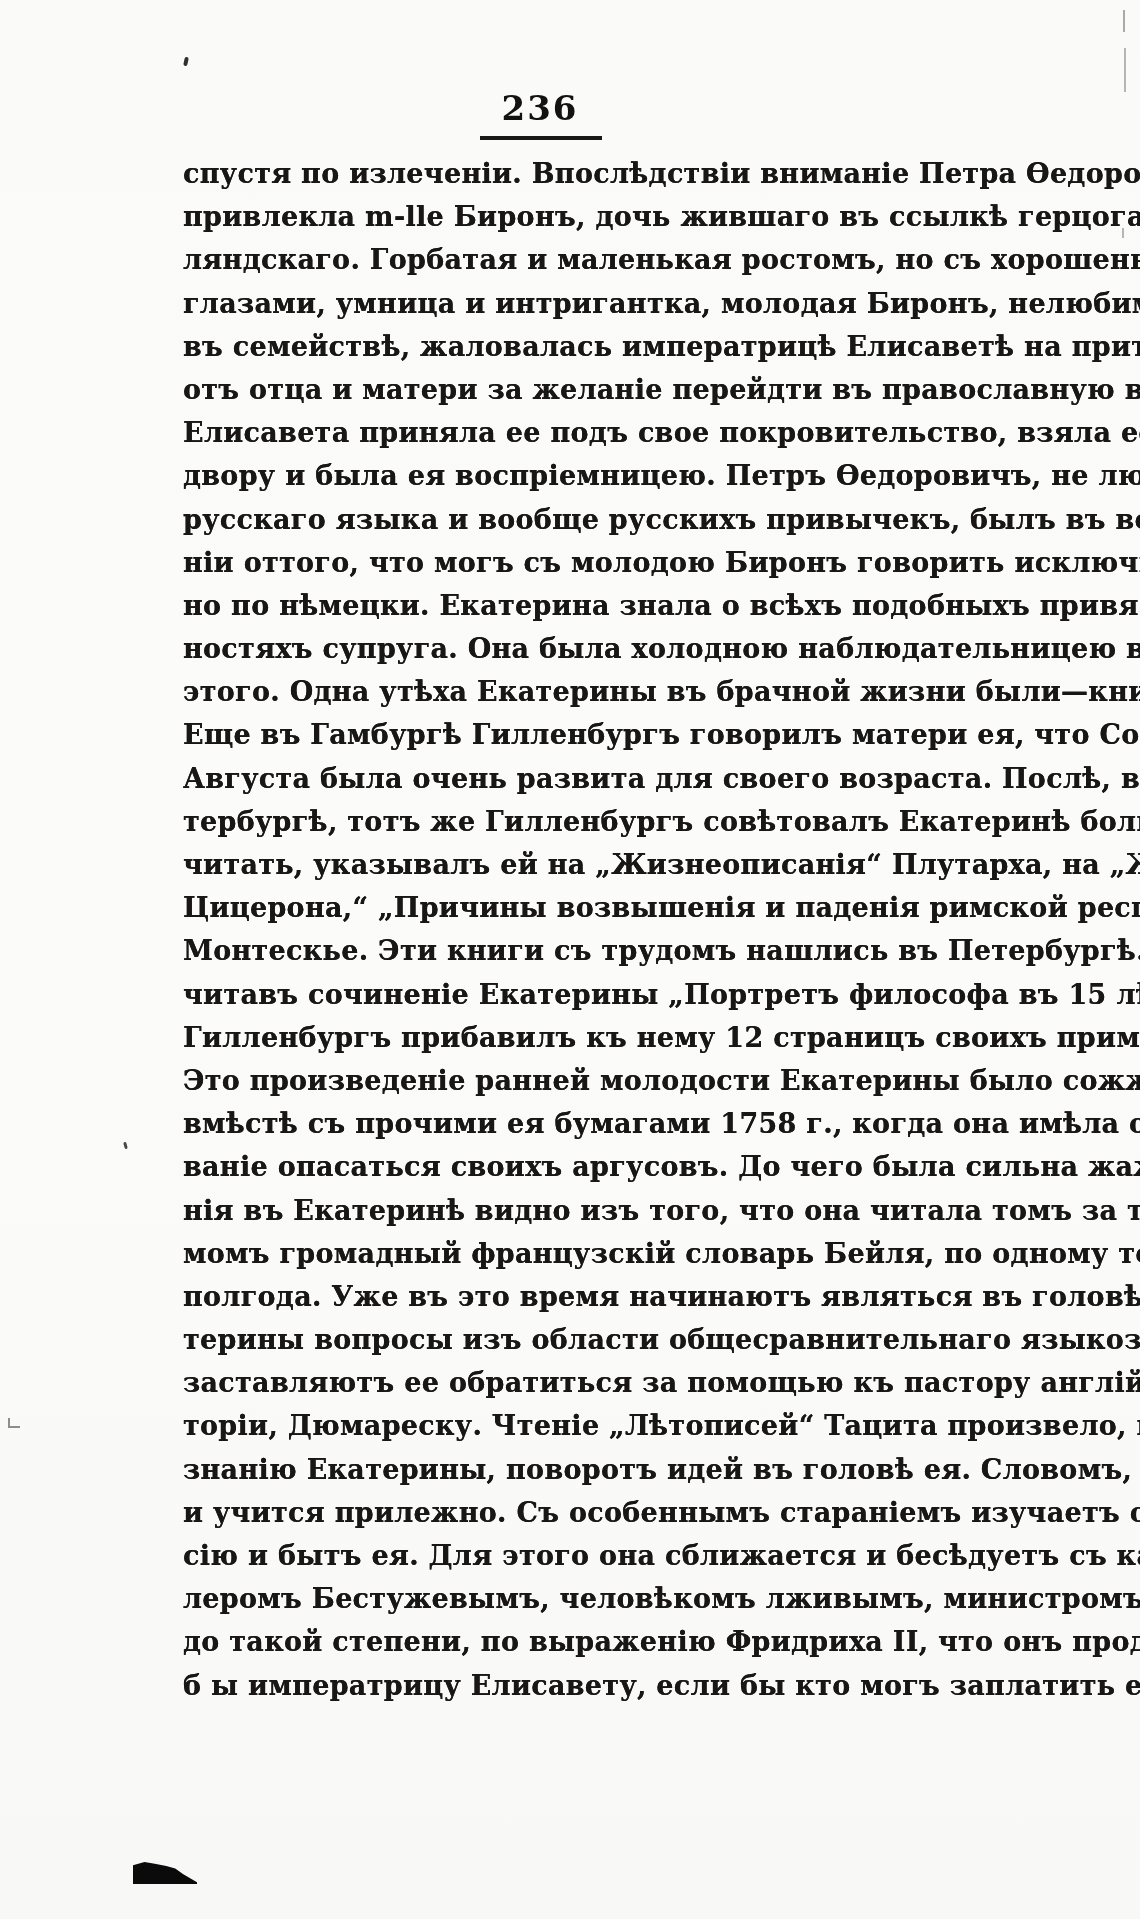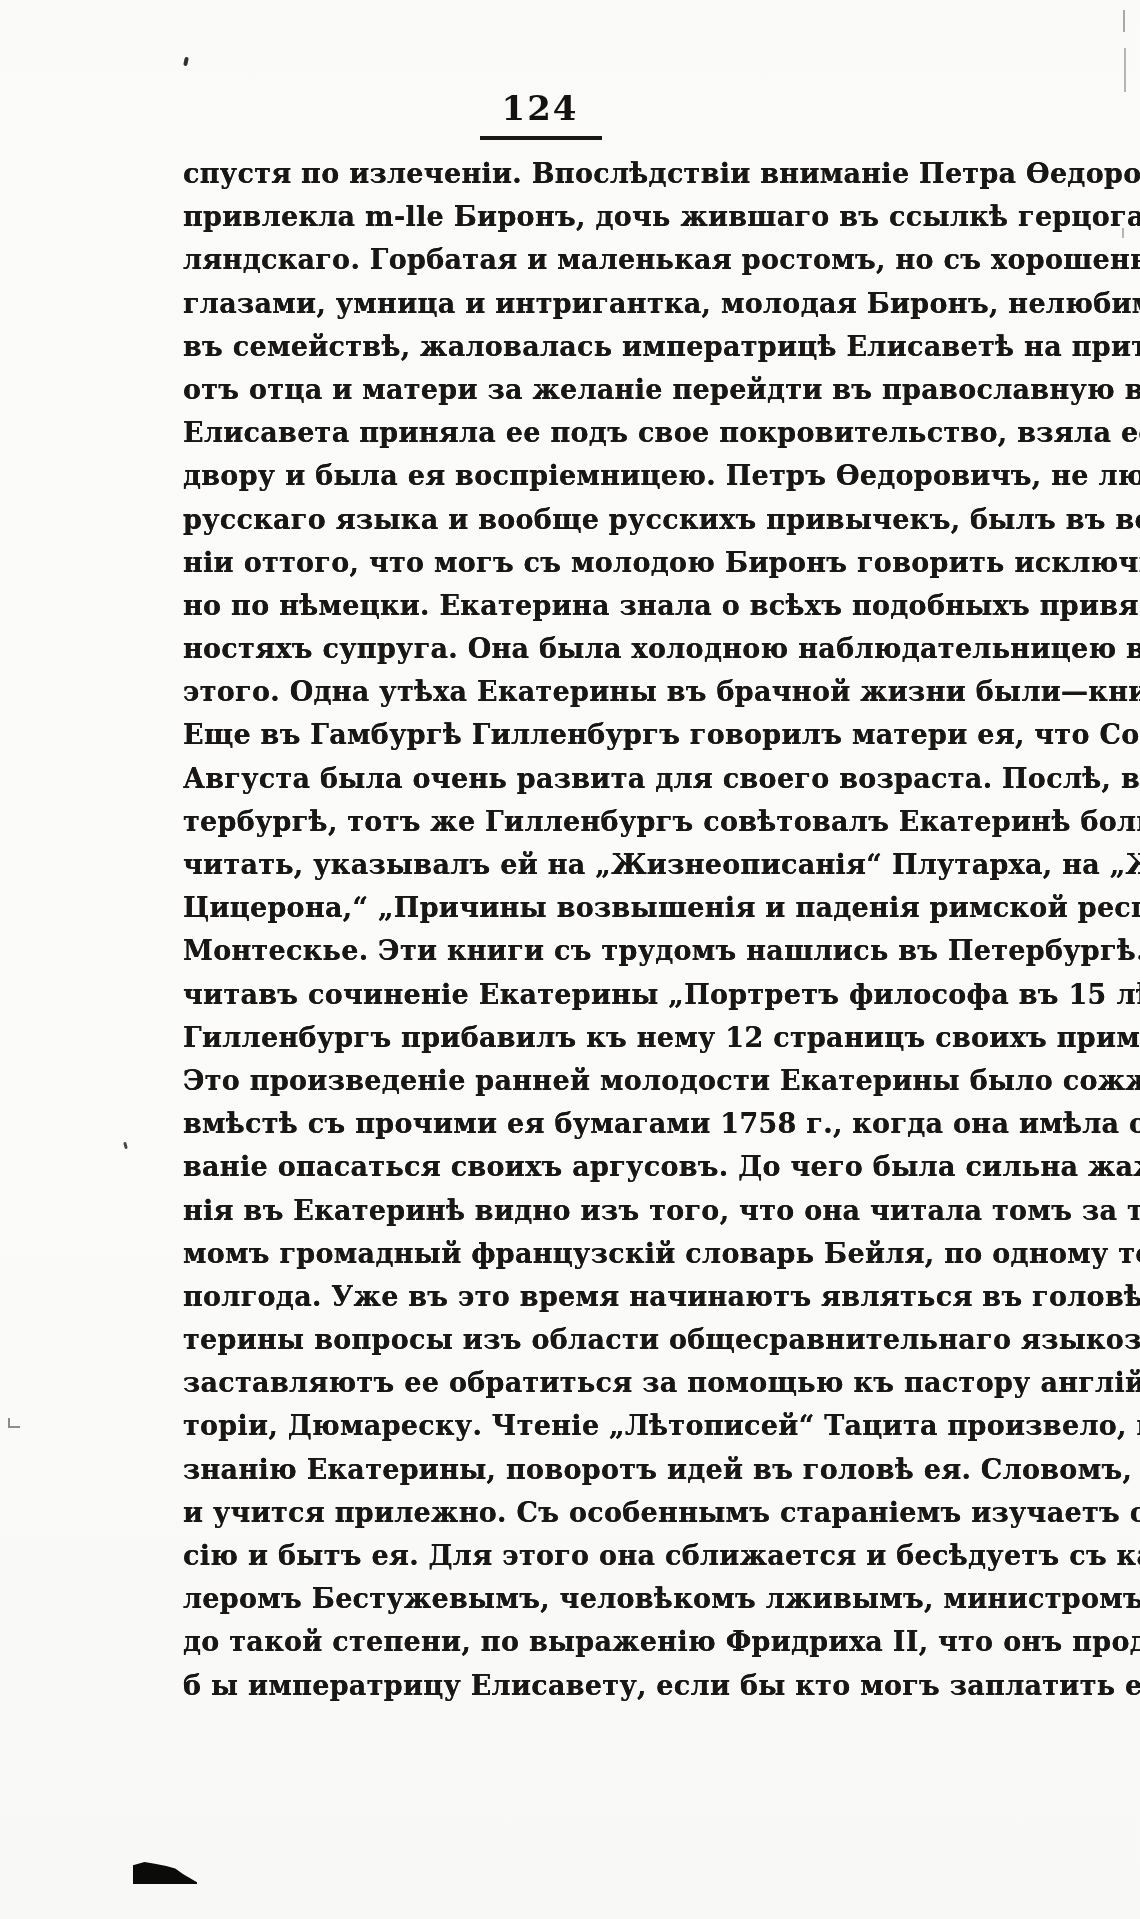--- a/index.html
+++ b/index.html
@@ -85,21 +85,21 @@
     position: absolute; left: 124px; top: 1142px;
     width: 3px; height: 7px; background: #4a4845;
     border-radius: 2px; transform: rotate(-15deg);
   }
 </style>
 </head>
 <body>
 
 <div class="page">
 
-  <div class="page-number">124</div>
+  <div class="page-number">236</div>
 
   <div class="page-rule"></div>
 
   <div class="text-block">
       <div class="text-line">спустя по излеченіи. Впослѣдствіи вниманіе Петра Ѳедоровича</div>
       <div class="text-line">привлекла m-lle Биронъ, дочь жившаго въ ссылкѣ герцога кур-</div>
       <div class="text-line">ляндскаго. Горбатая и маленькая ростомъ, но съ хорошенькими</div>
       <div class="text-line">глазами, умница и интригантка, молодая Биронъ, нелюбимая дочь</div>
       <div class="text-line">въ семействѣ, жаловалась императрицѣ Елисаветѣ на притѣсненія</div>
       <div class="text-line">отъ отца и матери за желаніе перейдти въ православную вѣру.</div>

